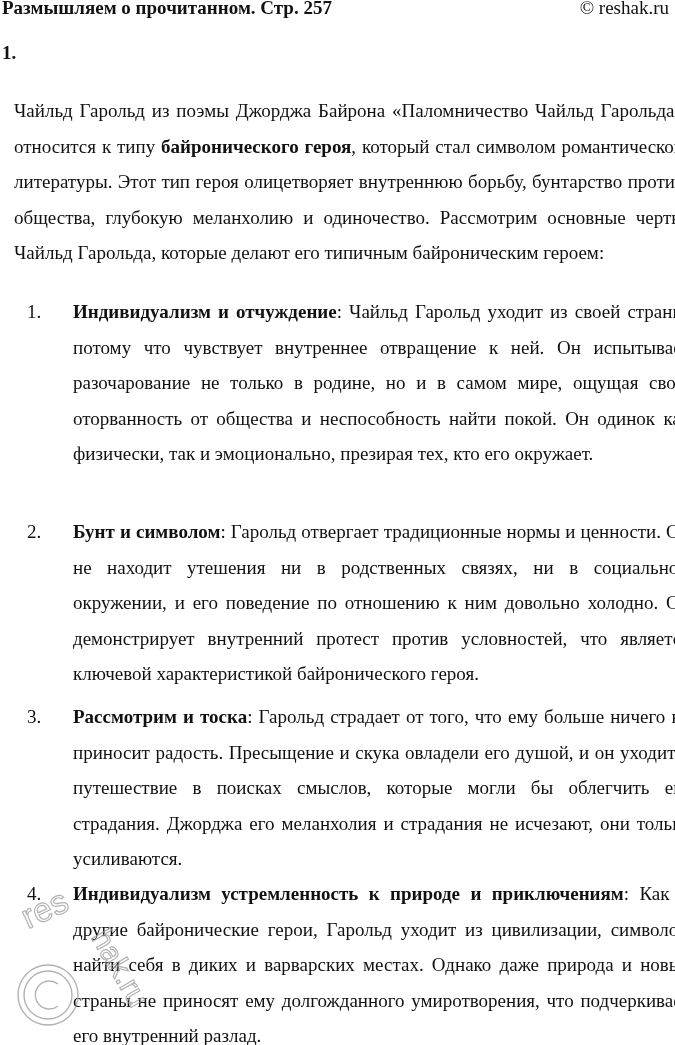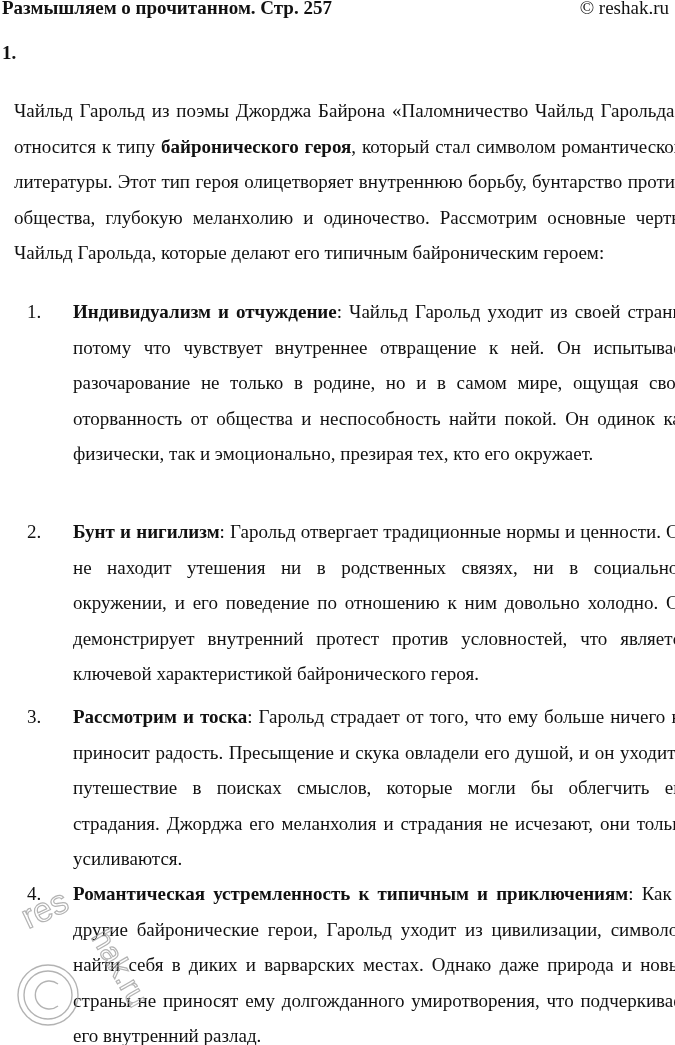--- a/index.html
+++ b/index.html
@@ -38,29 +38,29 @@
 
 <p class="intro"><span>Чайльд Гарольд из поэмы Джорджа Байрона «Паломничество Чайльд Гарольда» относится к типу </span><b>байронического героя</b><span>, который стал символом романтической литературы. Этот тип героя олицетворяет внутреннюю борьбу, бунтарство против общества, глубокую меланхолию и одиночество. Рассмотрим основные черты Чайльд Гарольда, которые делают его типичным байроническим героем:</span></p>
 
 <div class="list">
   <div class="item" style="top:294px;">
     <span class="num">1.</span>
     <div class="body"><b>Индивидуализм и отчуждение</b><span>: Чайльд Гарольд уходит из своей страны, потому что чувствует внутреннее отвращение к ней. Он испытывает разочарование не только в родине, но и в самом мире, ощущая свою оторванность от общества и неспособность найти покой. Он одинок как физически, так и эмоционально, презирая тех, кто его окружает.</span></div>
   </div>
   <div class="item" style="top:514px;">
     <span class="num">2.</span>
-    <div class="body"><b>Бунт и нигилизм</b><span>: Гарольд отвергает традиционные нормы и ценности. Он не находит утешения ни в родственных связях, ни в социальном окружении, и его поведение по отношению к ним довольно холодно. Он демонстрирует внутренний протест против условностей, что является ключевой характеристикой байронического героя.</span></div>
+    <div class="body"><b>Бунт и символом</b><span>: Гарольд отвергает традиционные нормы и ценности. Он не находит утешения ни в родственных связях, ни в социальном окружении, и его поведение по отношению к ним довольно холодно. Он демонстрирует внутренний протест против условностей, что является ключевой характеристикой байронического героя.</span></div>
   </div>
   <div class="item" style="top:699px;">
     <span class="num">3.</span>
     <div class="body"><b>Рассмотрим и тоска</b><span>: Гарольд страдает от того, что ему больше ничего не приносит радость. Пресыщение и скука овладели его душой, и он уходит в путешествие в поисках смыслов, которые могли бы облегчить его страдания. Джорджа его меланхолия и страдания не исчезают, они только усиливаются.</span></div>
   </div>
   <div class="item" style="top:876px;">
     <span class="num">4.</span>
-    <div class="body"><b>Романтическая устремленность к типичным и приключениям</b><span>: Как и другие байронические герои, Гарольд уходит из цивилизации, символом найти себя в диких и варварских местах. Однако даже природа и новые страны не приносят ему долгожданного умиротворения, что подчеркивает его внутренний разлад.</span></div>
+    <div class="body"><b>Индивидуализм устремленность к природе и приключениям</b><span>: Как и другие байронические герои, Гарольд уходит из цивилизации, символом найти себя в диких и варварских местах. Однако даже природа и новые страны не приносят ему долгожданного умиротворения, что подчеркивает его внутренний разлад.</span></div>
   </div>
 </div>
 
 <svg class="watermark" viewBox="0 0 140 160">
   <g fill="none" stroke="#9a9a9a" stroke-width="1.4">
     <circle cx="40" cy="115" r="30"></circle>
     <circle cx="40" cy="115" r="24"></circle>
     <path d="M50 104 A14 14 0 1 0 50 126"></path>
   </g>
   <text x="18" y="40" transform="rotate(-25 40 40)" font-family="Liberation Sans, sans-serif" font-size="34" fill="none" stroke="#9a9a9a" stroke-width="1.2">res</text>

